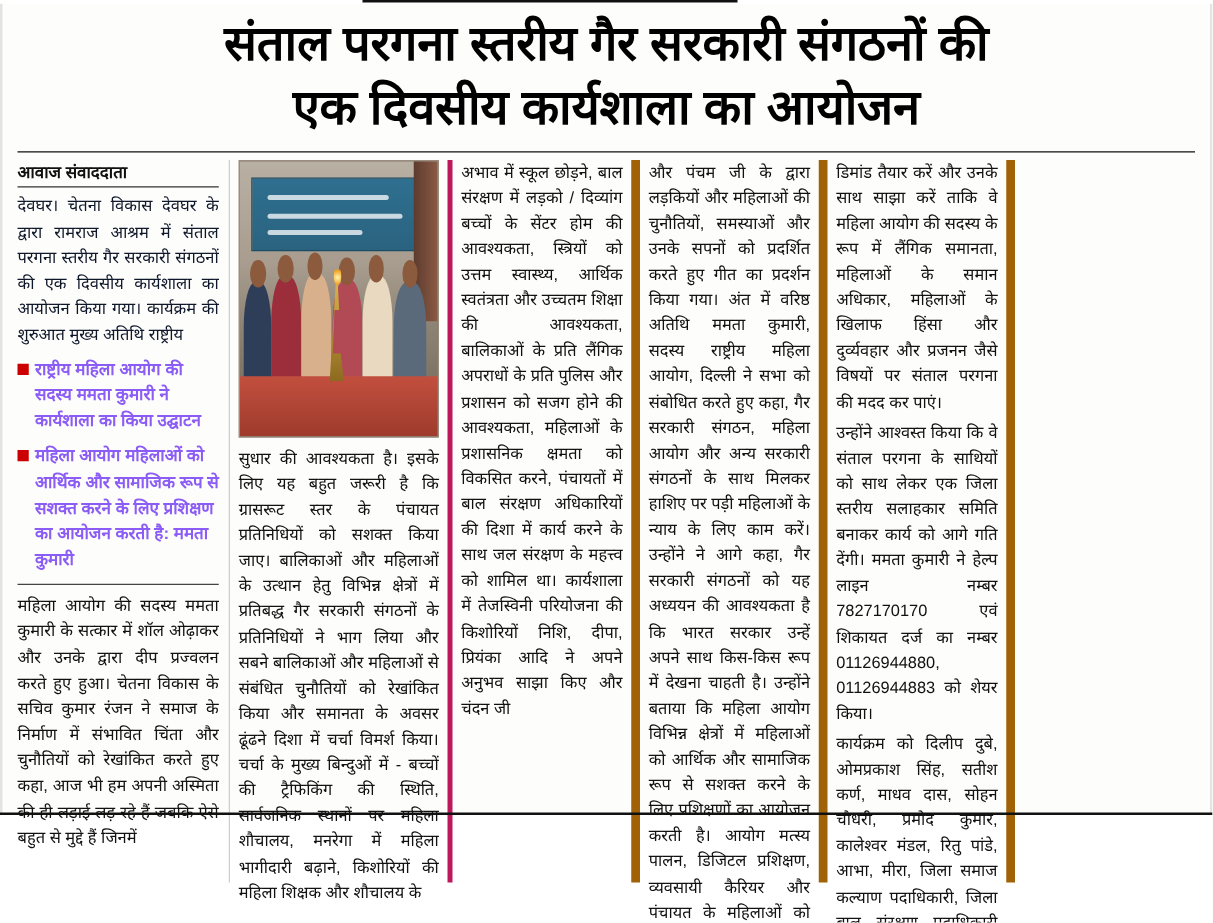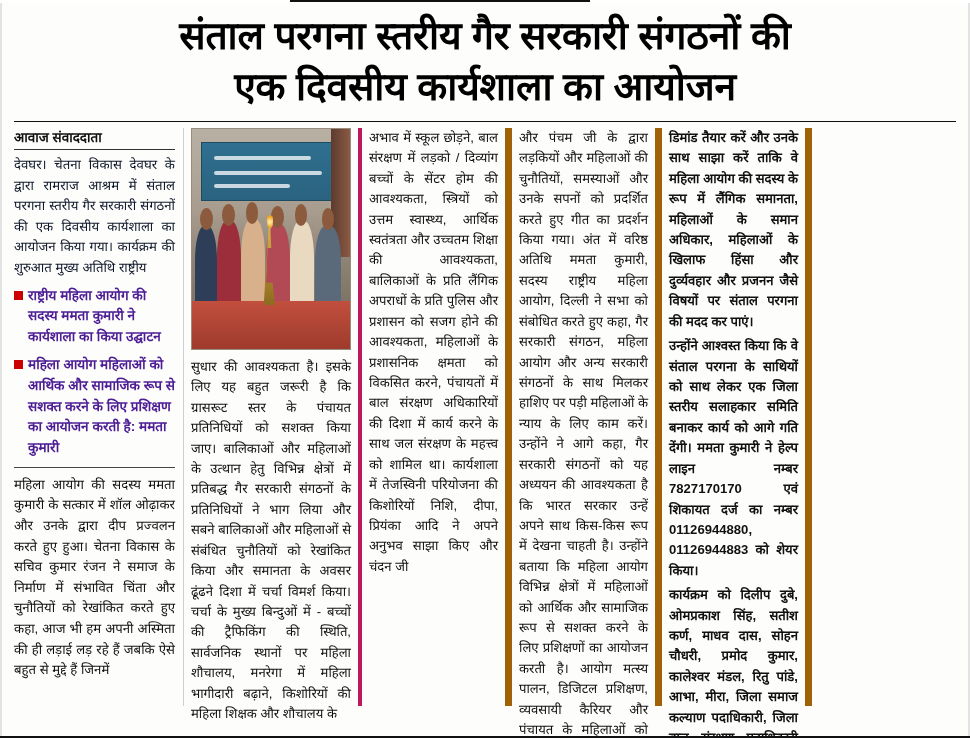--- a/index.html
+++ b/index.html
@@ -11,21 +11,21 @@
   body {
     width: 970px;
     height: 738px;
     overflow: hidden;
     font-family: "Liberation Sans", sans-serif;
     color: #111;
   }
   .page {
     position: relative;
     width: 970px;
-    height: 738px;
+    height: 652px;
     background: #fdfdfb;
     box-sizing: border-box;
     padding: 6px 14px 4px 14px;
   }
   
   .top-rule {
     position: absolute;
     top: 0;
     left: 0;
     width: 970px;
@@ -104,21 +104,21 @@
     width: 9px;
     height: 9px;
     background: #cc0000;
     margin-top: 5px;
     transform: rotate(0deg);
   }
   .bullet .btext {
     font-weight: bold;
     font-size: 13.6px;
     line-height: 1.52;
-    color: #4c1d95;
+    color: #8b5cf6;
   }
   .bullet-underline {
     border: none;
     border-top: 1px solid #444;
     margin: 3px 0 7px 0;
   }
   .col1-body {
     font-size: 13.2px;
     line-height: 1.56;
     text-align: justify;
@@ -208,21 +208,21 @@
     box-sizing: border-box;
     padding: 0 7px;
     font-size: 13.1px;
     line-height: 1.56;
     text-align: justify;
     color: #111;
     border-right: 7px solid #a16207;
   }
   .colA { width: 150px; flex: 0 0 150px; }
   .colB { width: 150px; flex: 0 0 150px; }
-  .colC { width: 150px; flex: 0 0 150px; font-weight: bold; }
+  .colC { width: 150px; flex: 0 0 150px; }
   .below-photo {
     margin-top: 7px;
     font-size: 13.1px;
     line-height: 1.56;
     text-align: justify;
   }
   .bottom-rule {
     position: absolute;
     left: 0; bottom: 0;
     width: 970px;

